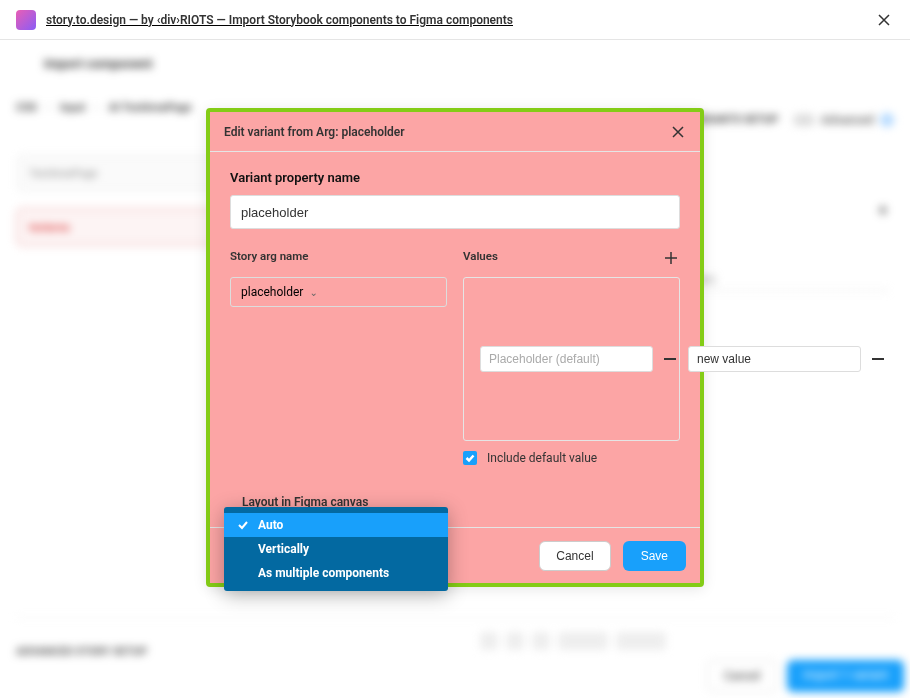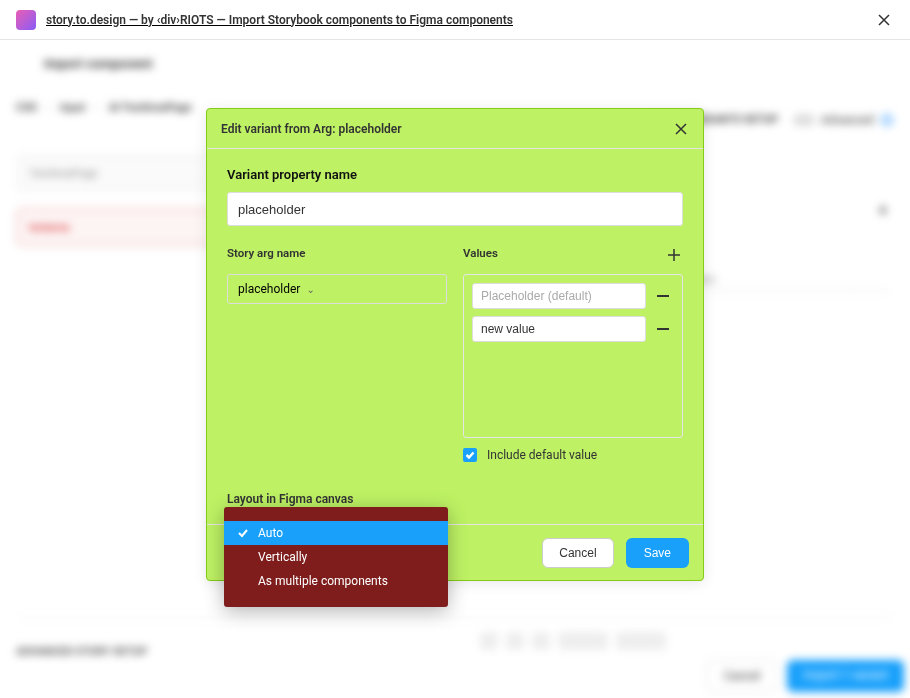--- a/index.html
+++ b/index.html
@@ -109,22 +109,22 @@
       left: 0;
       right: 0;
       bottom: 0;
       display: flex;
       justify-content: center;
       align-items: flex-start;
       padding-top: 68px;
     }
     .modal {
       width: 498px;
-      background: #bef264;
-      border: 1px solid #84cc16;
+      background: #fca5a5;
+      border: 4px solid #84cc16;
       border-radius: 4px;
       box-shadow: 0 2px 14px rgba(0,0,0,0.1);
       position: relative;
       z-index: 10;
     }
     .modal-header {
       height: 40px;
       display: flex;
       align-items: center;
       padding: 0 14px;
@@ -166,23 +166,23 @@
       align-items: center;
       gap: 6px;
       cursor: pointer;
     }
     .select-box .caret { font-size: 10px; color: #666; }
     
     .values-box {
       border: 1px solid #e5e5e5;
       border-radius: 3px;
       height: 164px;
-      padding: 8px;
-      display: flex;
-      flex-direction: column;
+      padding: 16px;
+      display: flex;
+      flex-direction: row;
       gap: 7px;
     }
     .value-row { display: flex; align-items: center; gap: 10px; }
     .value-input {
       flex: 1;
       height: 26px;
       border: 1px solid #ddd;
       border-radius: 3px;
       padding: 0 8px;
       font-size: 12px;
@@ -200,33 +200,34 @@
       border-radius: 2px;
       background: #18a0fb;
       display: flex;
       align-items: center;
       justify-content: center;
       cursor: pointer;
     }
     .checkbox svg { width: 10px; height: 10px; fill: none; stroke: #fff; stroke-width: 2.5; }
     .checkbox-label { font-size: 12px; color: #333; }
     
-    .layout-label { font-size: 12px; font-weight: 600; color: #333; margin-top: 30px; }
+    .layout-label { font-size: 12px; font-weight: 600; color: #333; margin-top: 30px; margin-left: 12px; }
     
     
     .dropdown {
       position: absolute;
       width: 224px;
-      background: #7f1d1d;
+      background: #0369a1;
       border-radius: 3px;
-      padding: 14px 0;
+      padding: 6px 0;
       box-shadow: 0 4px 20px rgba(0,0,0,0.3);
       z-index: 100;
       left: 224px;
       top: 507px;
+      font-weight: bold;
     }
     .dropdown-item {
       height: 24px;
       display: flex;
       align-items: center;
       padding: 0 12px 0 34px;
       font-size: 12px;
       color: #fff;
       cursor: pointer;
       position: relative;

